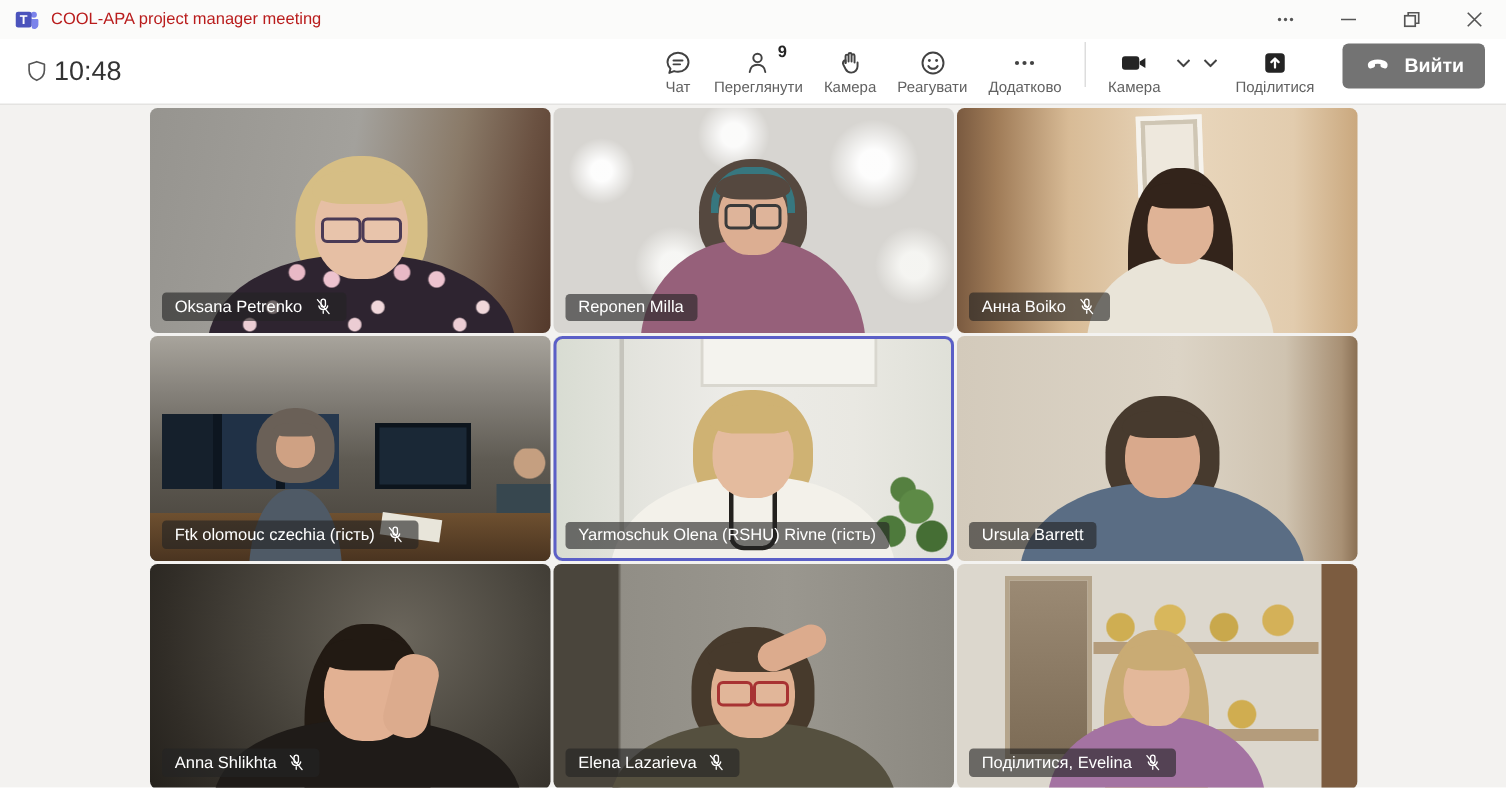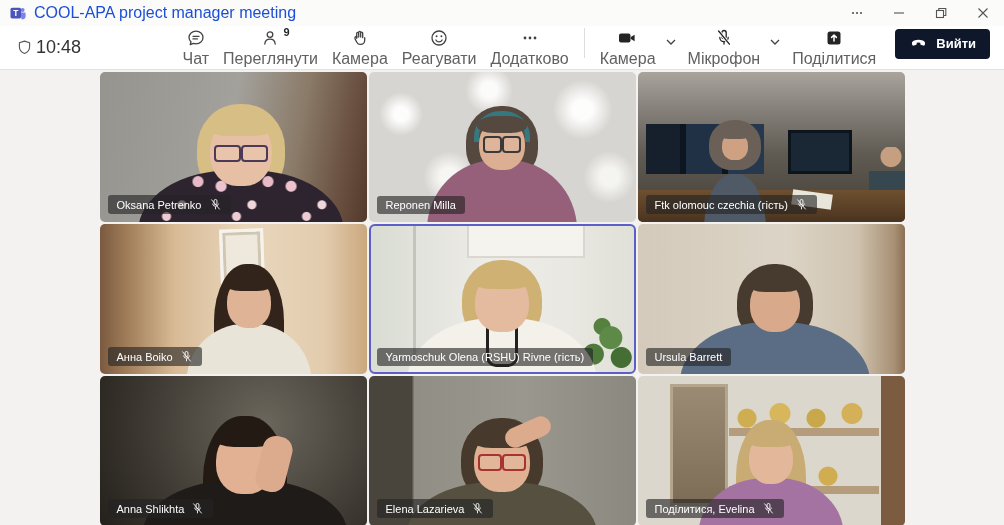--- a/index.html
+++ b/index.html
@@ -1,34 +1,34 @@
 <!DOCTYPE html>
 <html><head>
 <meta charset="utf-8">
 <style>
 *{box-sizing:border-box;margin:0;padding:0}
 html,body{width:1004px;height:525px;overflow:hidden;font-family:"Liberation Sans",sans-serif;background:#fff}
 
 
 .titlebar{height:26px;display:flex;align-items:center;background:#fbfbfa;padding-left:10px;gap:8px}
-.titlebar .title{font-size:16px;color:#1d4ed8}
+.titlebar .title{font-size:11px;color:#b91c1c}
 .win-controls{margin-left:auto;display:flex;height:100%}
 .win-btn{width:42px;height:100%;display:flex;align-items:center;justify-content:center;color:#555;cursor:pointer}
 
 
 .toolbar{height:44px;display:flex;align-items:center;background:#fff;border-bottom:1px solid #e4e3e1;padding:0 12px}
 .timer{display:flex;align-items:center;gap:3px;font-size:18px;color:#333;padding-left:4px}
 .tb-right{margin-left:auto;display:flex;align-items:center}
 .tb-btn{display:flex;flex-direction:column;align-items:center;justify-content:center;padding:2px 7px;cursor:pointer;border-radius:4px;background:none;border:none}
-.tb-btn .lbl{font-size:16px;color:#616161;margin-top:1px;white-space:nowrap}
+.tb-btn .lbl{font-size:10px;color:#616161;margin-top:1px;white-space:nowrap}
 .icon-wrap{position:relative;height:21px;display:flex;align-items:center;justify-content:center}
 .badge{position:absolute;right:-9px;top:-2px;font-size:11px;font-weight:bold;color:#242424}
 .tb-divider{width:1px;height:30px;background:#ddd;margin:0 8px 10px 8px;align-self:center}
 .chev{background:none;border:none;padding:2px 3px;margin:0 2px 14px 0;cursor:pointer}
-.leave-btn{display:flex;align-items:center;gap:8px;height:30px;padding:0 14px;margin:0 2px 8px 12px;background:#0f172a;color:#fff;border:none;border-radius:4px;font-size:13px;font-weight:bold;font-family:"Liberation Sans",sans-serif;cursor:pointer}
+.leave-btn{display:flex;align-items:center;gap:8px;height:30px;padding:0 14px;margin:0 2px 8px 12px;background:#737373;color:#fff;border:none;border-radius:4px;font-size:13px;font-weight:bold;font-family:"Liberation Sans",sans-serif;cursor:pointer}
 
 
 .stage{height:455px;background:#f3f2f0;display:flex;justify-content:center;padding-top:2px}
 .grid{display:grid;grid-template-columns:repeat(3,267px);grid-auto-rows:150px;gap:2px}
 .tile{position:relative;cursor:pointer}
 .video{position:absolute;inset:0;border-radius:5px;overflow:hidden;background:var(--bg,#888)}
 .tile.active::after{content:"";position:absolute;inset:0;border:2.5px solid #5B5FC7;border-radius:6px;pointer-events:none;z-index:7}
 
 
 .person{position:absolute;inset:0;z-index:1}
@@ -204,31 +204,20 @@
           </svg>
       </span>
       <span class="lbl">Камера</span>
     </button>
     <button class="chev">
       <svg width="10" height="6" viewBox="0 0 10 6">
           <path d="M1 1l4 4 4-4" fill="none" stroke="#424242" stroke-width="1.3"></path>
         </svg>
     </button>
 
-    <button class="tb-btn">
-      <span class="icon-wrap">
-        <svg width="20" height="20" viewBox="0 0 20 20">
-            <rect x="7.8" y="2.5" width="4.4" height="8" rx="2.2" fill="none" stroke="#242424" stroke-width="1.3"></rect>
-            <path d="M5.8 9.5a4.2 4.2 0 0 0 8.4 0M10 13.7V16" fill="none" stroke="#242424" stroke-width="1.3" stroke-linecap="round"></path>
-            <line x1="4.6" y1="3" x2="15.4" y2="16.2" stroke="#ffffff" stroke-width="3"></line>
-            <line x1="4.6" y1="3" x2="15.4" y2="16.2" stroke="#242424" stroke-width="1.3" stroke-linecap="round"></line>
-          </svg>
-      </span>
-      <span class="lbl">Мікрофон</span>
-    </button>
     <button class="chev">
       <svg width="10" height="6" viewBox="0 0 10 6">
           <path d="M1 1l4 4 4-4" fill="none" stroke="#424242" stroke-width="1.3"></path>
         </svg>
     </button>
 
     <button class="tb-btn">
       <span class="icon-wrap">
         <svg width="20" height="20" viewBox="0 0 20 20">
             <rect x="3.5" y="3.5" width="13" height="13" rx="2.5" fill="#242424"></rect>
@@ -279,20 +268,41 @@
         <div class="head"></div>
         <div class="glasses"></div>
       </div>
     </div>
     <div class="nametag">
       <span class="pname">Reponen Milla</span>
 
     </div>
   </div>
 
+  <div class="tile scene-boiko">
+    <div class="video">
+      <div class="x1"></div>
+
+      <div class="person">
+        <div class="hair"></div>
+        <div class="body"></div>
+        <div class="head"></div>
+
+      </div>
+    </div>
+    <div class="nametag">
+      <span class="pname">Анна Boiko</span>
+      <svg class="tagmic" width="13" height="13" viewBox="0 0 16 16">
+            <rect x="6.2" y="1.8" width="3.6" height="6.4" rx="1.8" fill="none" stroke="#fff" stroke-width="1.1"></rect>
+            <path d="M4.4 7.4a3.7 3.7 0 0 0 7.2 0M8 11.4v2" fill="none" stroke="#fff" stroke-width="1.1" stroke-linecap="round"></path>
+            <line x1="3.2" y1="2.2" x2="12.8" y2="13.6" stroke="#fff" stroke-width="1.1" stroke-linecap="round"></line>
+          </svg>
+    </div>
+  </div>
+
   <div class="tile scene-ftk">
     <div class="video">
       <div class="x1"></div>
       <div class="x2"></div>
       <div class="x3"></div>
       <div class="person">
         <div class="hair"></div>
         <div class="body"></div>
         <div class="head"></div>
 
@@ -301,41 +311,20 @@
     <div class="nametag">
       <span class="pname">Ftk olomouc czechia (гість)</span>
       <svg class="tagmic" width="13" height="13" viewBox="0 0 16 16">
             <rect x="6.2" y="1.8" width="3.6" height="6.4" rx="1.8" fill="none" stroke="#fff" stroke-width="1.1"></rect>
             <path d="M4.4 7.4a3.7 3.7 0 0 0 7.2 0M8 11.4v2" fill="none" stroke="#fff" stroke-width="1.1" stroke-linecap="round"></path>
             <line x1="3.2" y1="2.2" x2="12.8" y2="13.6" stroke="#fff" stroke-width="1.1" stroke-linecap="round"></line>
           </svg>
     </div>
   </div>
 
-  <div class="tile scene-boiko">
-    <div class="video">
-      <div class="x1"></div>
-
-      <div class="person">
-        <div class="hair"></div>
-        <div class="body"></div>
-        <div class="head"></div>
-
-      </div>
-    </div>
-    <div class="nametag">
-      <span class="pname">Анна Boiko</span>
-      <svg class="tagmic" width="13" height="13" viewBox="0 0 16 16">
-            <rect x="6.2" y="1.8" width="3.6" height="6.4" rx="1.8" fill="none" stroke="#fff" stroke-width="1.1"></rect>
-            <path d="M4.4 7.4a3.7 3.7 0 0 0 7.2 0M8 11.4v2" fill="none" stroke="#fff" stroke-width="1.1" stroke-linecap="round"></path>
-            <line x1="3.2" y1="2.2" x2="12.8" y2="13.6" stroke="#fff" stroke-width="1.1" stroke-linecap="round"></line>
-          </svg>
-    </div>
-  </div>
-
   <div class="tile scene-yarmoschuk active">
     <div class="video">
       <div class="x1"></div>
       <div class="x2"></div>
       <div class="x3"></div>
       <div class="person">
         <div class="hair"></div>
         <div class="body"></div>
         <div class="head"></div>
 

